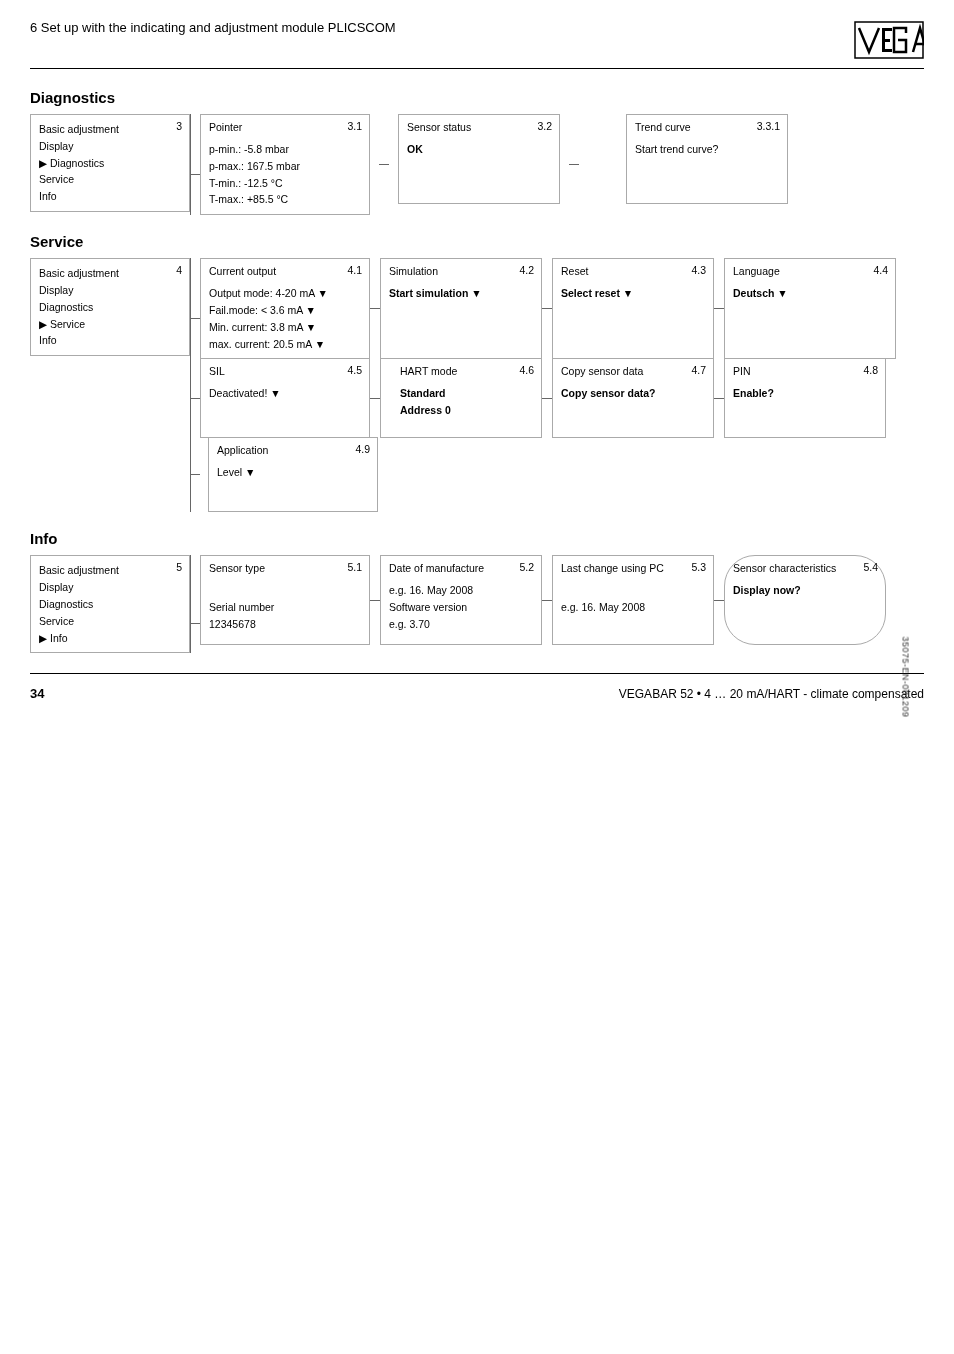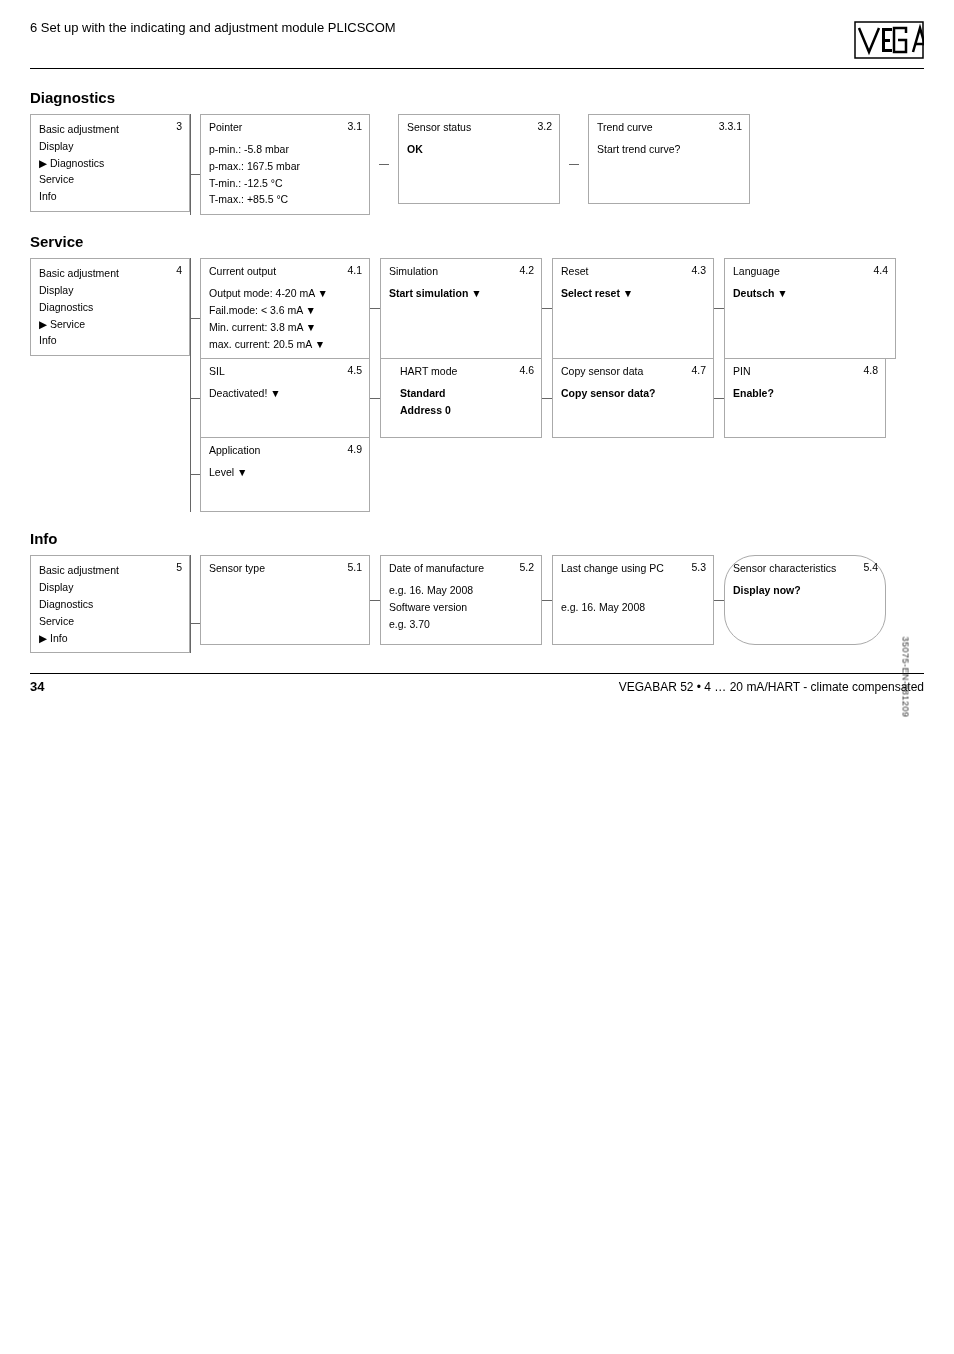--- a/index.html
+++ b/index.html
@@ -82,21 +82,21 @@
     .info-box .box-content strong {
       font-weight: bold;
     }
 
     
     .footer {
       border-top: 1.5px solid #000;
       display: flex;
       justify-content: space-between;
       align-items: center;
-      padding-top: 5px;
+      padding-top: 12px;
       margin-top: 20px;
     }
     .footer-page { font-size: 13px; font-weight: bold; }
     .footer-model { font-size: 12px; }
 
     
     .section-block {
       margin-bottom: 18px;
     }
   </style>
@@ -161,21 +161,21 @@
 
       <div class="info-box" style="width:162px;min-height:90px;">
         <span class="box-label">Sensor status</span>
         <span class="box-number">3.2</span>
         <div class="box-content">
           <strong>OK</strong>
         </div>
       </div>
       <div style="width:10px;height:1px;background:#666;align-self:center;"></div>
 
-      <div class="info-box" style="width:162px;min-height:90px;">
+      <div class="info-box" style="width:162px;min-height:90px;margin-left:38px;">
         <span class="box-label">Trend curve</span>
         <span class="box-number">3.3.1</span>
         <div class="box-content">
           <div>Start trend curve?</div>
         </div>
       </div>
     </div>
   </div>
 </div>
 
@@ -271,21 +271,21 @@
         <div style="width:10px;height:1px;background:#666;align-self:center;"></div>
         <div class="info-box" style="width:162px;min-height:80px;">
           <span class="box-label">PIN</span>
           <span class="box-number">4.8</span>
           <div class="box-content">
             <strong>Enable?</strong>
           </div>
         </div>
       </div>
 
-      <div style="display:flex;align-items:stretch;gap:0;margin-top:-1px;">
+      <div style="display:flex;align-items:stretch;gap:8px;margin-top:-1px;">
         <div style="width:10px;border-left:1px solid #666;display:flex;align-items:center;margin-left:-10px;">
           <div style="height:1px;width:10px;background:#666;"></div>
         </div>
         <div class="info-box" style="width:170px;min-height:75px;">
           <span class="box-label">Application</span>
           <span class="box-number">4.9</span>
           <div class="box-content">
             <div>Level ▼</div>
           </div>
         </div>
@@ -311,20 +311,25 @@
     <div style="display:flex;flex-direction:column;align-self:stretch;width:10px;">
       <div style="height:68px;border-left:1px solid #666;"></div>
       <div style="height:1px;background:#666;"></div>
       <div style="flex:1;border-left:1px solid #666;"></div>
     </div>
 
     <div style="display:flex;align-items:center;gap:0;">
       <div class="info-box" style="width:170px;min-height:90px;">
         <span class="box-label">Sensor type</span>
         <span class="box-number">5.1</span>
+        <div class="box-content">
+          <div>&nbsp;</div>
+          <div>Serial number</div>
+          <div>12345678</div>
+        </div>
       </div>
       <div style="width:10px;height:1px;background:#666;align-self:center;"></div>
       <div class="info-box" style="width:162px;min-height:90px;">
         <span class="box-label">Date of manufacture</span>
         <span class="box-number">5.2</span>
         <div class="box-content">
           <div>e.g. 16. May 2008</div>
           <div>Software version</div>
           <div>e.g. 3.70</div>
         </div>

